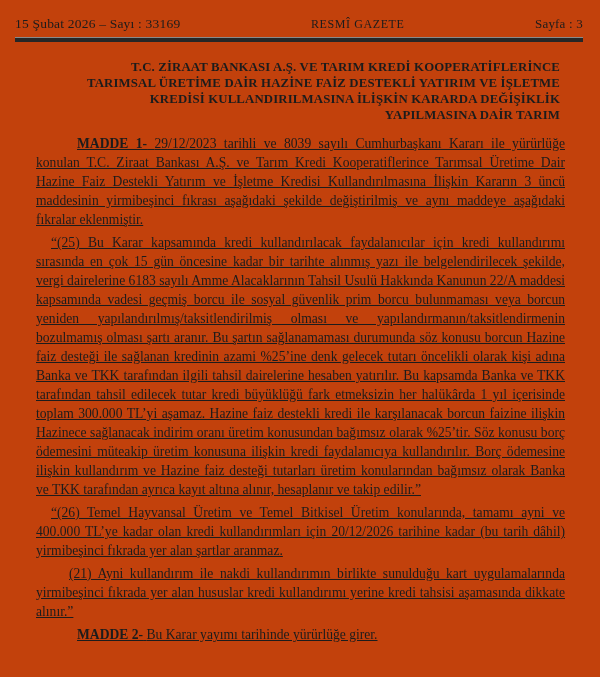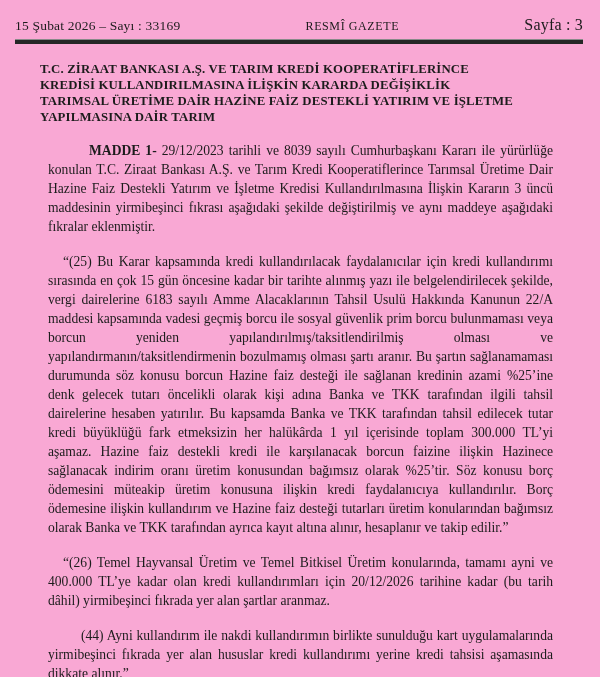--- a/index.html
+++ b/index.html
@@ -1,56 +1,56 @@
 <!DOCTYPE html>
 <html lang="tr"><head>
 <meta charset="utf-8">
 <style>
   html, body { margin: 0; padding: 0; background: #e8e8e8; }
   .page {
     position: relative;
     width: 600px;
     height: 677px;
     margin: 0 auto;
-    background: #f9a8d4;
+    background: #c2410c;
     box-sizing: border-box;
     font-family: "Liberation Serif", "DejaVu Serif", serif;
     color: #1c1c1c;
     overflow: hidden;
   }
   .masthead {
     display: flex;
     justify-content: space-between;
     align-items: baseline;
     padding: 16px 17px 0 15px;
   }
   .masthead .date-issue { font-size: 13.5px; letter-spacing: 0.2px; }
   .masthead .gazette-name { font-size: 12px; letter-spacing: 0.6px; }
-  .masthead .page-label { font-size: 16px; letter-spacing: 0.2px; }
+  .masthead .page-label { font-size: 13px; letter-spacing: 0.2px; }
   .head-rule {
     margin: 5px 17px 0 15px;
     height: 4px;
     background: #262626;
     border-top: 1px solid #8a8a8a;
   }
   .decree-title {
     margin: 17px 40px 4px 40px;
-    text-align: left;
+    text-align: right;
     font-size: 12.8px;
     font-weight: 700;
     line-height: 16px;
     letter-spacing: 0.15px;
   }
   .body-text {
     margin: 11px 31px 0 32px;
     text-align: justify;
     font-size: 13.6px;
     line-height: 19px;
   }
-  .body-text p { margin: 16px; }
+  .body-text p { margin: 4px; text-decoration: underline; }
   .indent-article { text-indent: 41px; }
   .indent-quote { text-indent: 15px; }
   .indent-quote-lg { text-indent: 33px; }
   .gap-top { margin-top: 11px; }
   .article-label { font-weight: 700; }
 </style>
 </head>
 <body>
 
 <div class="page">
@@ -58,33 +58,33 @@
   <div class="masthead">
     <span class="date-issue">15 Şubat 2026 – Sayı : 33169</span>
     <span class="gazette-name">RESMÎ GAZETE</span>
     <span class="page-label">Sayfa : 3</span>
   </div>
 
   <div class="head-rule"></div>
 
   <div class="decree-title">
     <div>T.C. ZİRAAT BANKASI A.Ş. VE TARIM KREDİ KOOPERATİFLERİNCE</div>
+    <div>TARIMSAL ÜRETİME DAİR HAZİNE FAİZ DESTEKLİ YATIRIM VE İŞLETME</div>
     <div>KREDİSİ KULLANDIRILMASINA İLİŞKİN KARARDA DEĞİŞİKLİK</div>
-    <div>TARIMSAL ÜRETİME DAİR HAZİNE FAİZ DESTEKLİ YATIRIM VE İŞLETME</div>
     <div>YAPILMASINA DAİR TARIM</div>
   </div>
 
   <div class="body-text">
 
     <p class="indent-article"><b class="article-label">MADDE 1-</b> <span>29/12/2023 tarihli ve 8039 sayılı Cumhurbaşkanı Kararı ile yürürlüğe konulan T.C. Ziraat Bankası A.Ş. ve Tarım Kredi Kooperatiflerince Tarımsal Üretime Dair Hazine Faiz Destekli Yatırım ve İşletme Kredisi Kullandırılmasına İlişkin Kararın 3 üncü maddesinin yirmibeşinci fıkrası aşağıdaki şekilde değiştirilmiş ve aynı maddeye aşağıdaki fıkralar eklenmiştir.</span></p>
 
     <p class="indent-quote">“(25) Bu Karar kapsamında kredi kullandırılacak faydalanıcılar için kredi kullandırımı sırasında en çok 15 gün öncesine kadar bir tarihte alınmış yazı ile belgelendirilecek şekilde, vergi dairelerine 6183 sayılı Amme Alacaklarının Tahsil Usulü Hakkında Kanunun 22/A maddesi kapsamında vadesi geçmiş borcu ile sosyal güvenlik prim borcu bulunmaması veya borcun yeniden yapılandırılmış/taksitlendirilmiş olması ve yapılandırmanın/taksitlendirmenin bozulmamış olması şartı aranır. Bu şartın sağlanamaması durumunda söz konusu borcun Hazine faiz desteği ile sağlanan kredinin azami %25’ine denk gelecek tutarı öncelikli olarak kişi adına Banka ve TKK tarafından ilgili tahsil dairelerine hesaben yatırılır. Bu kapsamda Banka ve TKK tarafından tahsil edilecek tutar kredi büyüklüğü fark etmeksizin her halükârda 1 yıl içerisinde toplam 300.000 TL’yi aşamaz. Hazine faiz destekli kredi ile karşılanacak borcun faizine ilişkin Hazinece sağlanacak indirim oranı üretim konusundan bağımsız olarak %25’tir. Söz konusu borç ödemesini müteakip üretim konusuna ilişkin kredi faydalanıcıya kullandırılır. Borç ödemesine ilişkin kullandırım ve Hazine faiz desteği tutarları üretim konularından bağımsız olarak Banka ve TKK tarafından ayrıca kayıt altına alınır, hesaplanır ve takip edilir.”</p>
 
     <p class="indent-quote">“(26) Temel Hayvansal Üretim ve Temel Bitkisel Üretim konularında, tamamı ayni ve 400.000 TL’ye kadar olan kredi kullandırımları için 20/12/2026 tarihine kadar (bu tarih dâhil) yirmibeşinci fıkrada yer alan şartlar aranmaz.</p>
 
-    <p class="indent-quote-lg">(44) Ayni kullandırım ile nakdi kullandırımın birlikte sunulduğu kart uygulamalarında yirmibeşinci fıkrada yer alan hususlar kredi kullandırımı yerine kredi tahsisi aşamasında dikkate alınır.”</p>
+    <p class="indent-quote-lg">(21) Ayni kullandırım ile nakdi kullandırımın birlikte sunulduğu kart uygulamalarında yirmibeşinci fıkrada yer alan hususlar kredi kullandırımı yerine kredi tahsisi aşamasında dikkate alınır.”</p>
 
     <p class="indent-article gap-top"><b class="article-label">MADDE 2-</b> <span>Bu Karar yayımı tarihinde yürürlüğe girer.</span></p>
 
 
   </div>
 
 </div>
 
 </body></html>

